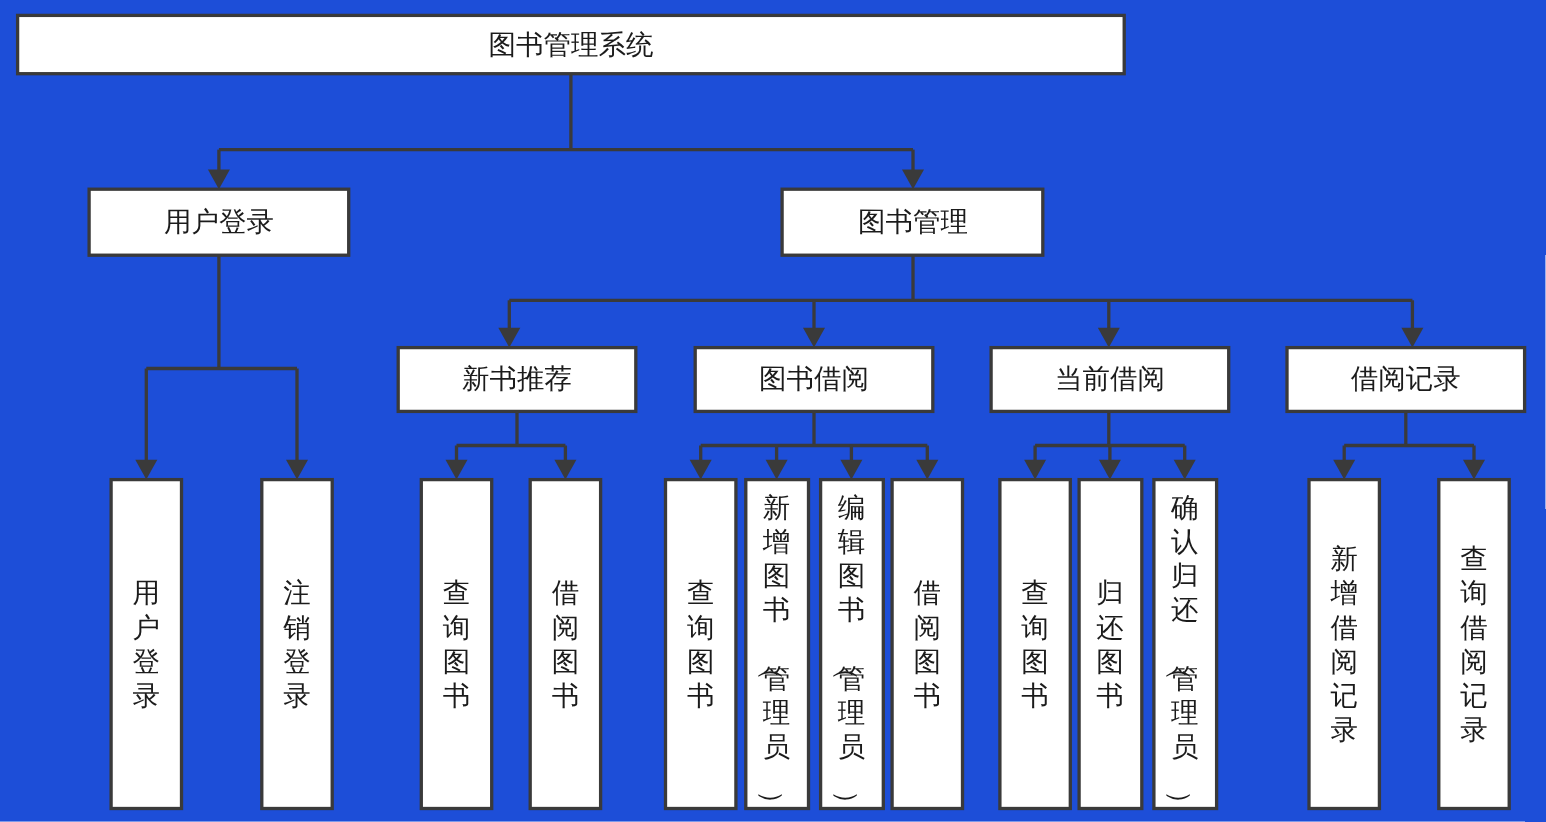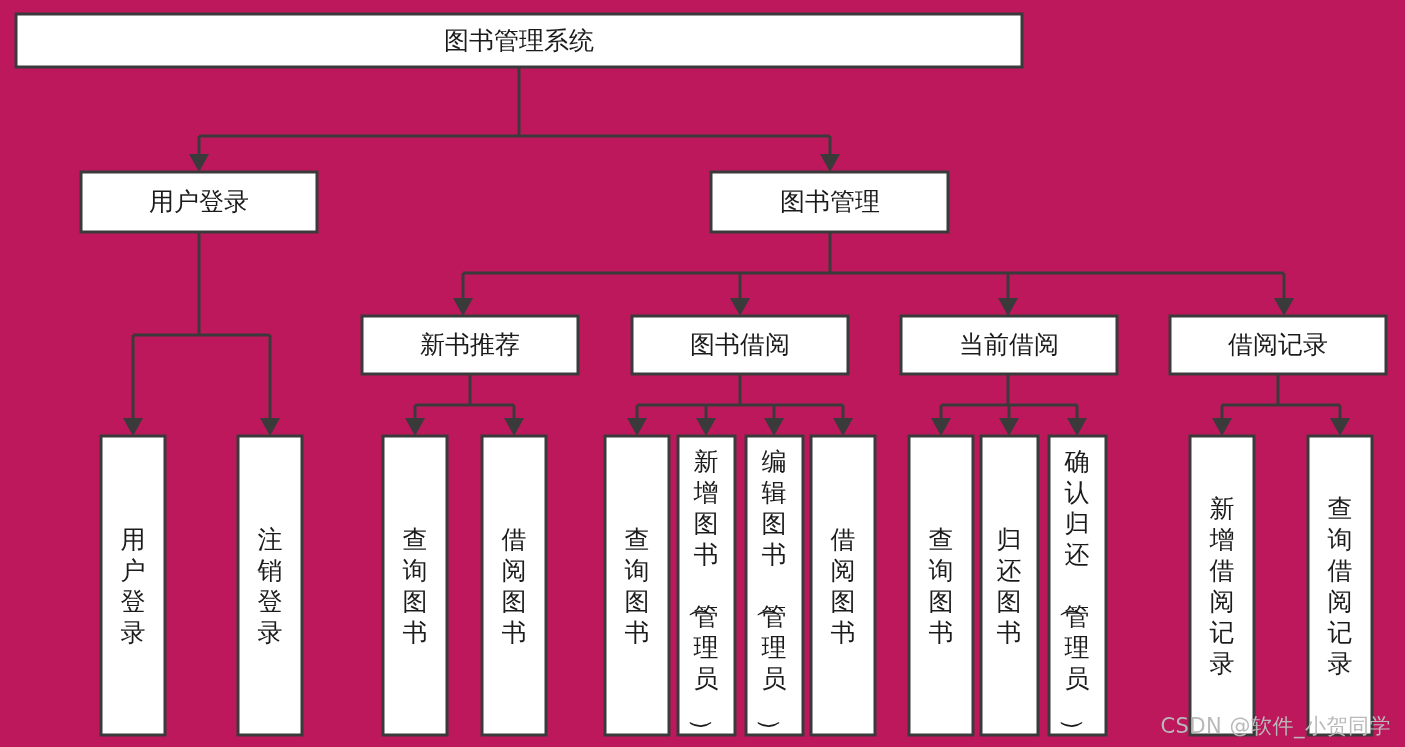--- a/index.html
+++ b/index.html
@@ -8,21 +8,21 @@
     padding: 0;
     background: #ffffff;
   }
   body {
     font-family: "DejaVu Sans", "Liberation Sans", sans-serif;
   }
   #diagram-root {
     position: relative;
     width: 1405px;
     height: 747px;
-    background: #be185d;
+    background: #1d4ed8;
     overflow: hidden;
   }
   svg#flow-svg {
     position: absolute;
     left: 0;
     top: 0;
     width: 1405px;
     height: 747px;
   }
   .node-box {
@@ -224,14 +224,13 @@
         <rect class="node-box" x="1190" y="436" width="64" height="299"></rect>
         <text class="node-label-vertical vtext" x="1222" y="0"><tspan x="1222" y="516.68">新</tspan><tspan x="1222" y="547.68">增</tspan><tspan x="1222" y="578.68">借</tspan><tspan x="1222" y="609.68">阅</tspan><tspan x="1222" y="640.68">记</tspan><tspan x="1222" y="671.68">录</tspan></text>
       </g>
       <g>
         <rect class="node-box" x="1308" y="436" width="64" height="299"></rect>
         <text class="node-label-vertical vtext" x="1340" y="0"><tspan x="1340" y="516.68">查</tspan><tspan x="1340" y="547.68">询</tspan><tspan x="1340" y="578.68">借</tspan><tspan x="1340" y="609.68">阅</tspan><tspan x="1340" y="640.68">记</tspan><tspan x="1340" y="671.68">录</tspan></text>
       </g>
     </g>
   </svg>
 
-  <div class="watermark-text">CSDN @软件_小贺同学</div>
 </div>
 
 </body></html>

